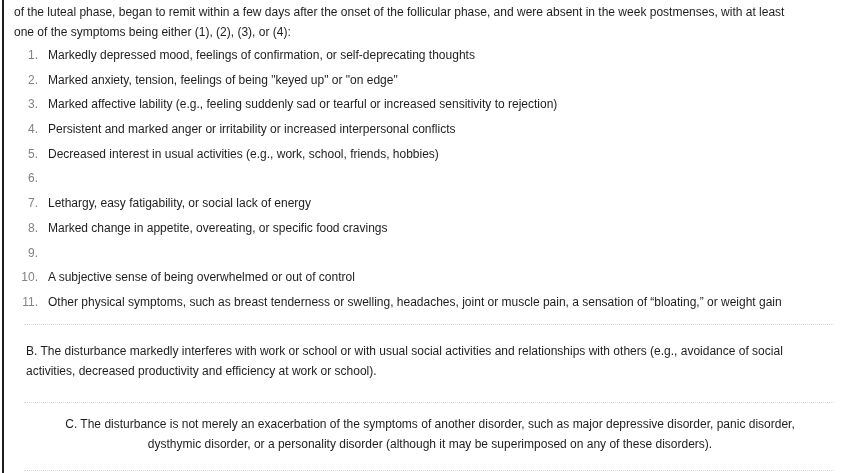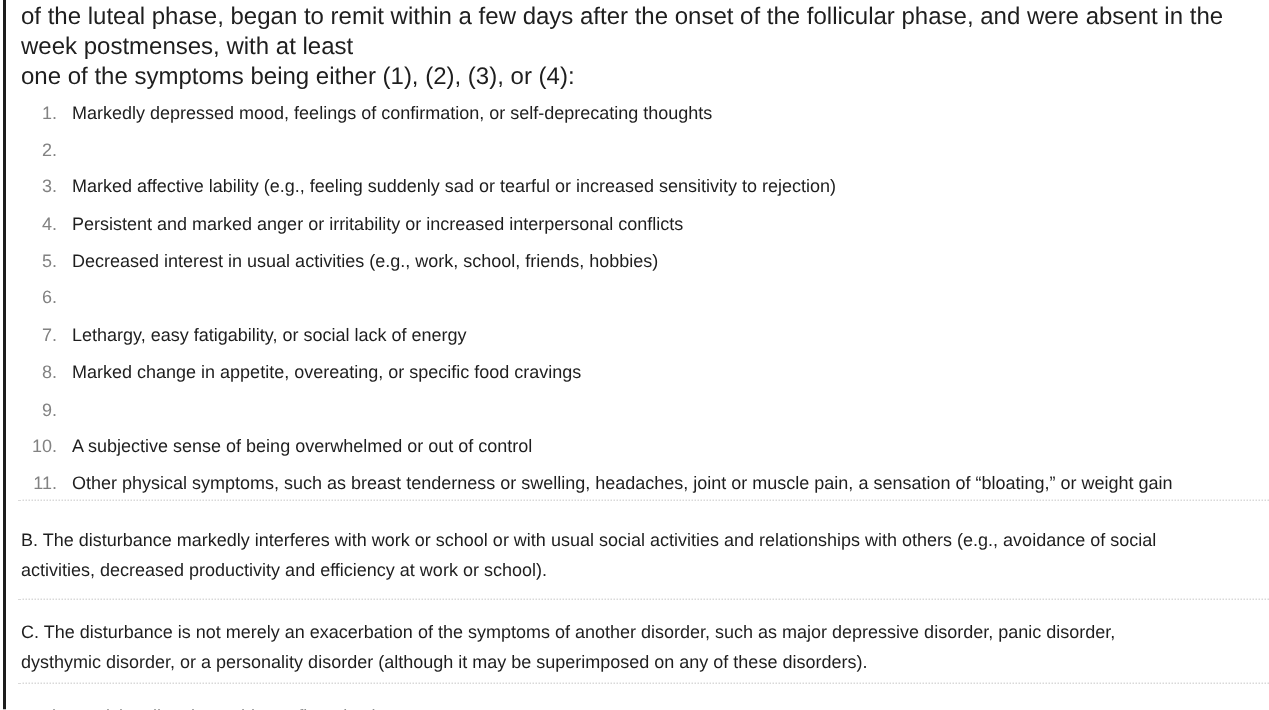--- a/index.html
+++ b/index.html
@@ -21,21 +21,21 @@
     top: 0;
     width: 2px;
     height: 473px;
     background: #1d1d1d;
   }
   .content {
     padding: 2px 0 0 12px;
   }
   .intro {
     margin: 0 0 3px 2px;
-    font-size: 16px;
+    font-size: 12px;
     line-height: 20px;
   }
   .intro span { display: block; }
   ol.symptoms {
     list-style: none;
     margin: 0 0 1px 0;
     padding: 0;
   }
   ol.symptoms li {
     display: flex;
@@ -46,30 +46,30 @@
   ol.symptoms li:last-child { margin-bottom: 0; }
   .num {
     flex: none;
     width: 26px;
     margin-right: 10px;
     text-align: right;
     color: #828282;
   }
   .section {
     border-top: 1px dotted #d9d9d9;
-    margin: 0;
+    margin: 12px;
   }
   .section p {
     margin: 0 0 0 2px;
     font-size: 12px;
     line-height: 20px;
   }
   .section p span { display: block; }
   .sec-b { padding: 16px 0 9px 0; }
-  .sec-c { padding: 11px 0 4px 0; }
+  .sec-c { padding: 11px 0 4px 0; text-align: center; }
   .sec-d { padding: 11px 0 0 0; }
 </style>
 </head>
 <body>
 
 <div class="left-rule"></div>
 
 <div class="content">
 
   <p class="intro">
@@ -77,20 +77,21 @@
     <span>one of the symptoms being either (1), (2), (3), or (4):</span>
   </p>
 
   <ol class="symptoms">
     <li>
       <span class="num">1.</span>
       <span class="txt">Markedly depressed mood, feelings of confirmation, or self-deprecating thoughts</span>
     </li>
     <li>
       <span class="num">2.</span>
+      <span class="txt">Marked anxiety, tension, feelings of being "keyed up" or "on edge"</span>
     </li>
     <li>
       <span class="num">3.</span>
       <span class="txt">Marked affective lability (e.g., feeling suddenly sad or tearful or increased sensitivity to rejection)</span>
     </li>
     <li>
       <span class="num">4.</span>
       <span class="txt">Persistent and marked anger or irritability or increased interpersonal conflicts</span>
     </li>
     <li>

